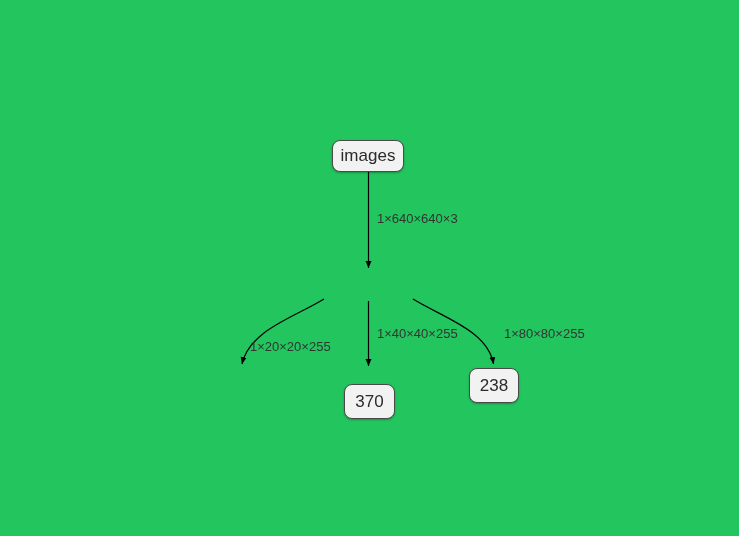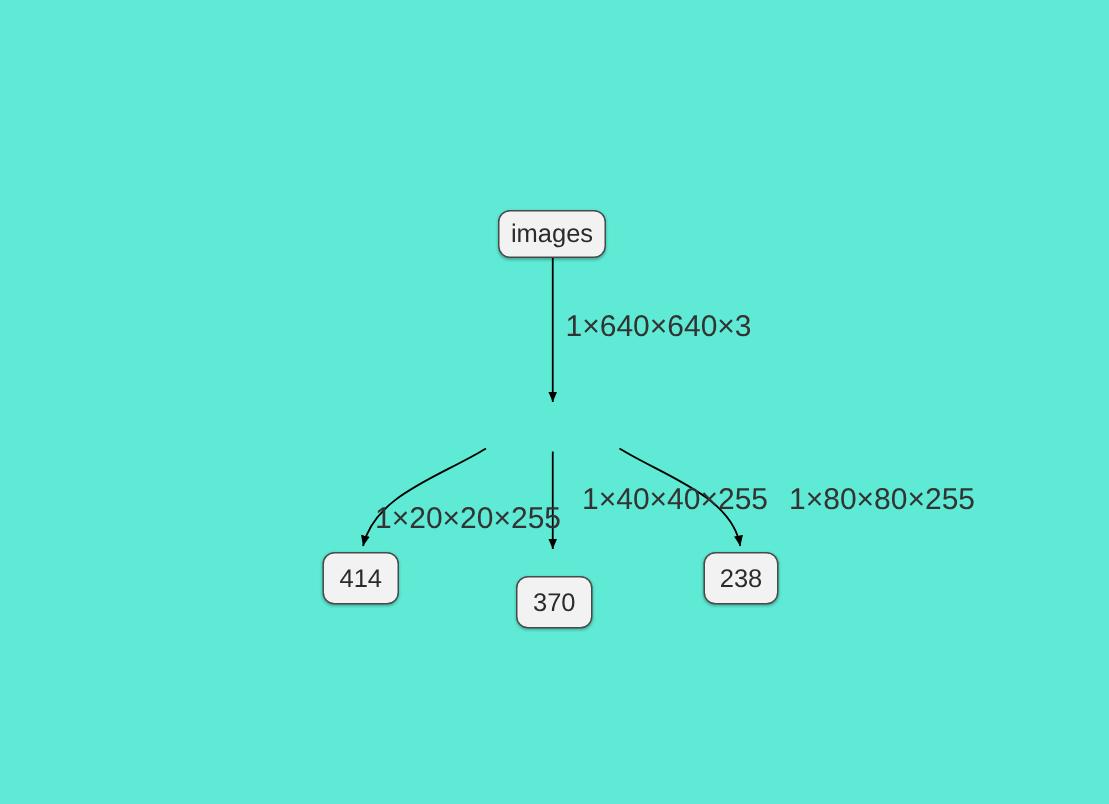--- a/index.html
+++ b/index.html
@@ -9,21 +9,21 @@
     height: 536px;
     background: #ffffff;
     overflow: hidden;
     font-family: "Liberation Sans", sans-serif;
   }
   .canvas {
     position: absolute;
     left: 0; top: 0;
     width: 739px;
     height: 536px;
-    background: #5eead4;
+    background: #22c55e;
   }
   svg.edge-layer {
     position: absolute;
     left: 0; top: 0;
     width: 739px;
     height: 536px;
   }
   svg.edge-layer path.edge {
     fill: none;
     stroke: var(--edge-stroke, #000000);
@@ -52,29 +52,29 @@
     border-color: var(--model-fill, #000000);
     color: var(--model-text, #ffffff);
   }
   #node-images { left: 332px; top: 140px; width: 72px;  height: 32px; }
   #node-neu    { left: 319px; top: 269px; width: 101px; height: 32px; }
   #node-414    { left: 215px; top: 368px; width: 51px;  height: 35px; }
   #node-370    { left: 344px; top: 368px; width: 51px;  height: 35px; margin-top: 16px; }
   #node-326    { left: 469px; top: 368px; width: 50px;  height: 35px; }
   .edge-label {
     position: absolute;
-    font-size: 20px;
+    font-size: 13px;
     line-height: 17px;
     color: var(--edge-label-text, #333333);
     white-space: nowrap;
   }
   #edge-label-0 { left: 377px; top: 210px; }
   #edge-label-1 { left: 250px; top: 338px; }
-  #edge-label-2 { left: 377px; top: 325px; margin-left: 11px; }
-  #edge-label-3 { left: 504px; top: 325px; margin-left: 22px; }
+  #edge-label-2 { left: 377px; top: 325px; }
+  #edge-label-3 { left: 504px; top: 325px; }
 </style>
 </head>
 <body>
 
 <div class="canvas">
 
   <svg class="edge-layer" width="739" height="536" viewBox="0 0 739 536" xmlns="http://www.w3.org/2000/svg">
     <defs>
       <marker id="arrow" viewBox="0 0 8 8" refX="7" refY="3" markerWidth="8" markerHeight="8" markerUnits="userSpaceOnUse" orient="auto">
         <path class="arrowhead-shape" d="M0,0 L7,3 L0,6 Z"></path>
@@ -82,21 +82,20 @@
     </defs>
     <path class="edge" d="M368.5,172 L368.5,268" marker-end="url(#arrow)"></path>
     <path class="edge" d="M324,299 C293,318 250,330 242,364" marker-end="url(#arrow)"></path>
     <path class="edge" d="M368.5,301 L368.5,366" marker-end="url(#arrow)"></path>
     <path class="edge" d="M413,299 C444,318 488,331 493.5,364" marker-end="url(#arrow)"></path>
   </svg>
 
   <div class="node" id="node-images">images</div>
 
 
-  <div class="node" id="node-414">414</div>
 
   <div class="node" id="node-370">370</div>
 
   <div class="node" id="node-326">238</div>
 
   <div class="edge-label" id="edge-label-0">1×640×640×3</div>
 
   <div class="edge-label" id="edge-label-1">1×20×20×255</div>
 
   <div class="edge-label" id="edge-label-2">1×40×40×255</div>

